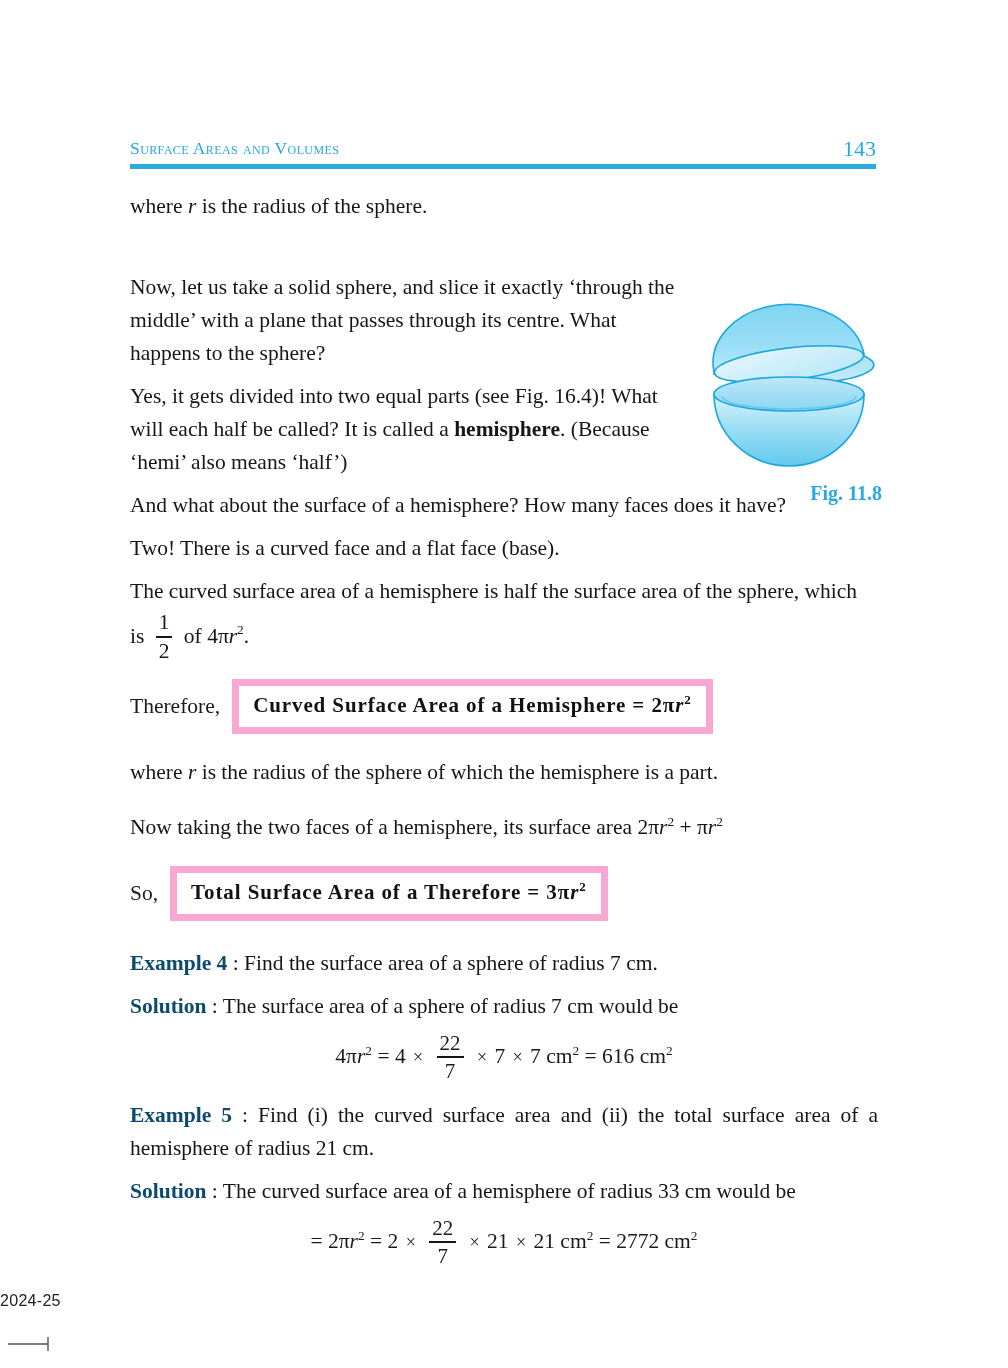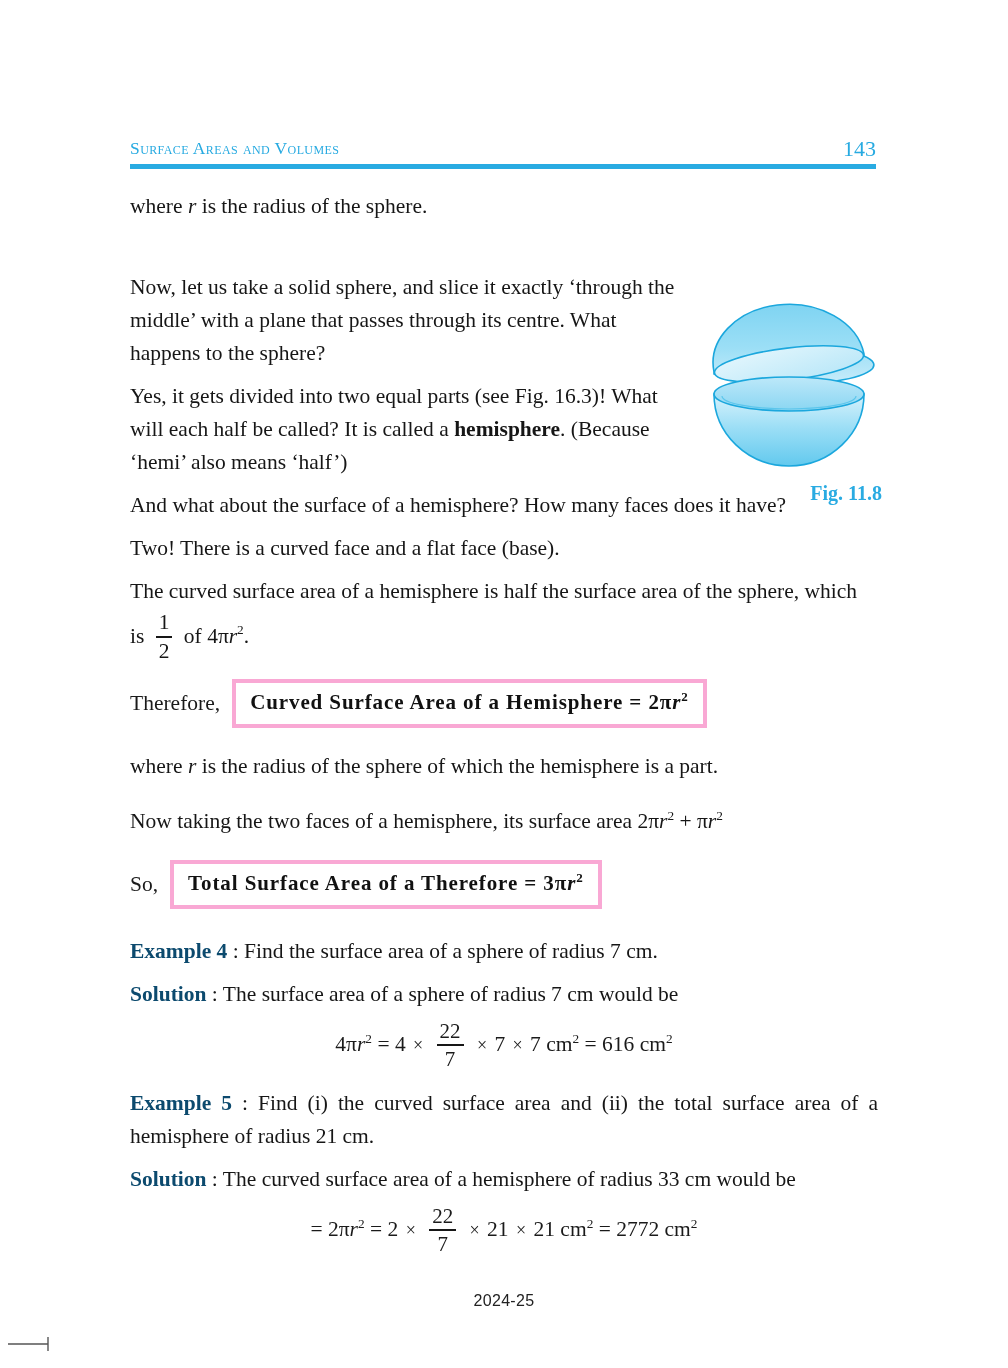--- a/index.html
+++ b/index.html
@@ -133,21 +133,21 @@
   .formula-line {
     display: flex;
     align-items: center;
     font-size: 21.5px;
   }
   .formula-lead {
     margin-right: 12px;
     white-space: nowrap;
   }
   .formula-box {
-    border: 4px solid #f9a8d4;
+    border: 7px solid #f9a8d4;
     padding: 7px 14px 9px 14px;
     font-weight: bold;
     font-size: 21px;
     letter-spacing: 0.9px;
     white-space: nowrap;
     color: #111;
   }
 
   
   .display-eq {
@@ -165,21 +165,21 @@
     color: #0c4a6e;
     font-weight: bold;
   }
 
   
   .footer {
     position: absolute;
     left: 0;
     top: 1292px;
     width: 1008px;
-    text-align: center;
+    text-align: left;
     font-family: "Liberation Sans", sans-serif;
     font-size: 16px;
     color: #222;
     letter-spacing: 0.3px;
   }
 
   .crop-mark {
     position: absolute;
     left: 8px;
     top: 1337px;
@@ -247,21 +247,21 @@
 
     <div class="sp-26"></div>
 
 
     <div class="sp-22"></div>
 
     <p class="para narrow">Now, let us take a solid sphere, and slice it exactly ‘through the middle’ with a plane that passes through its centre. What happens to the sphere?</p>
 
     <div class="sp-10"></div>
 
-    <p class="para narrow"><span>Yes, it gets divided into two equal parts (see Fig. 16.3)! What will each half be called? It is called a </span><b class="bold">hemisphere</b><span>. (Because ‘hemi’ also means ‘half’)</span></p>
+    <p class="para narrow"><span>Yes, it gets divided into two equal parts (see Fig. 16.4)! What will each half be called? It is called a </span><b class="bold">hemisphere</b><span>. (Because ‘hemi’ also means ‘half’)</span></p>
 
     <div class="sp-10"></div>
 
     <p class="para">And what about the surface of a hemisphere? How many faces does it have?</p>
 
     <div class="sp-10"></div>
 
     <p class="para">Two! There is a curved face and a flat face (base).</p>
 
     <div class="sp-10"></div>

